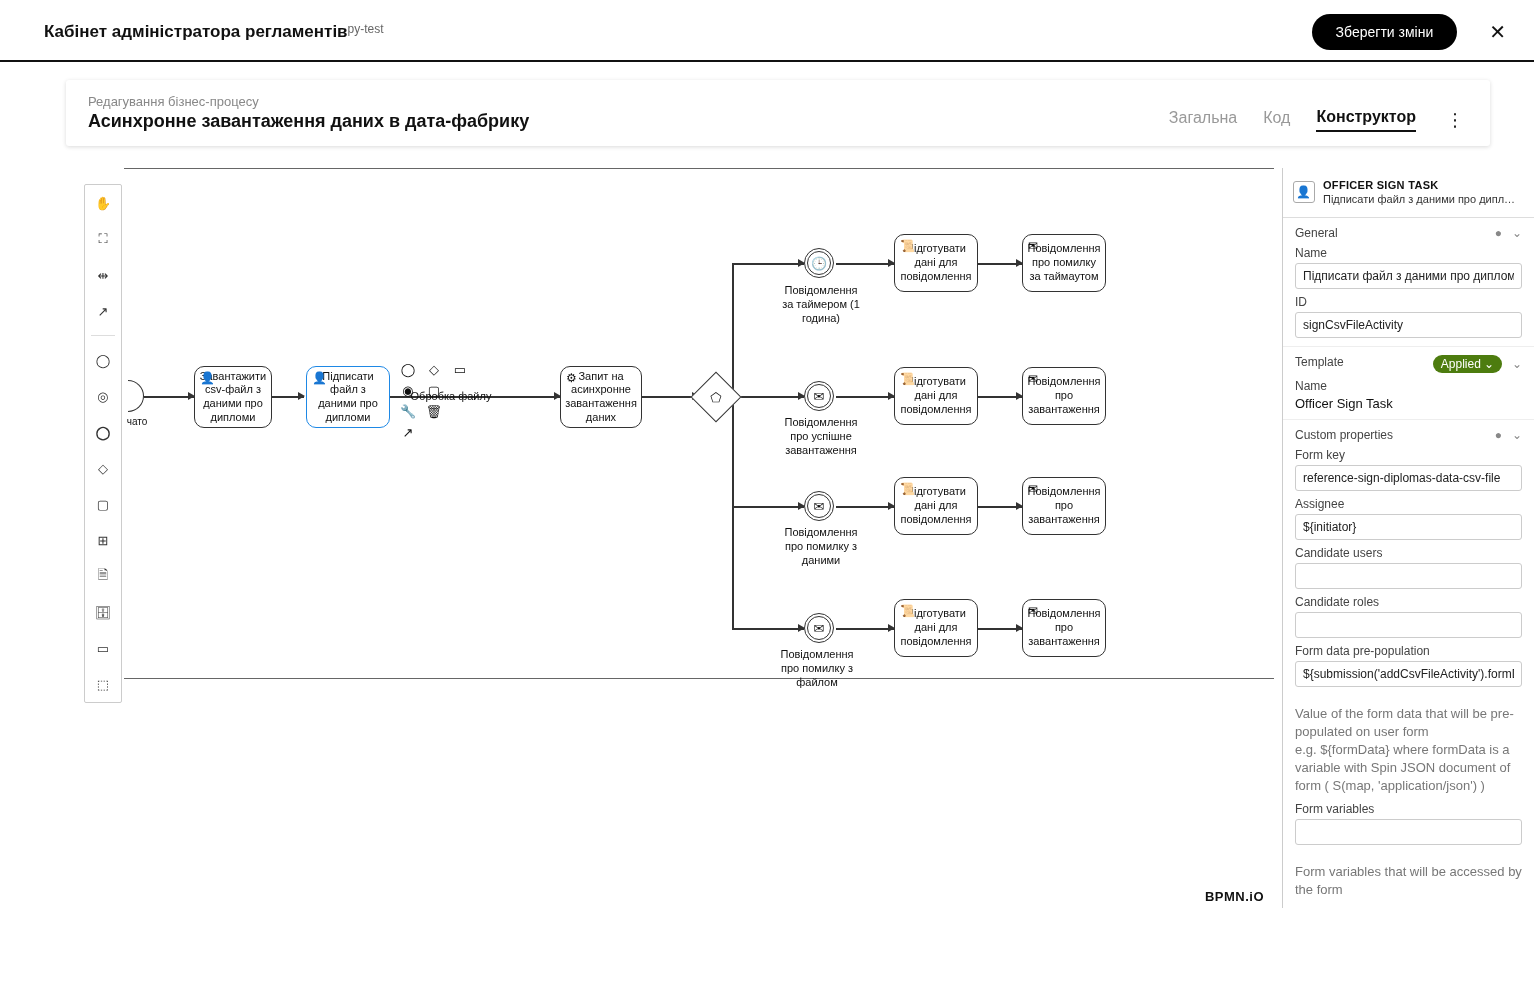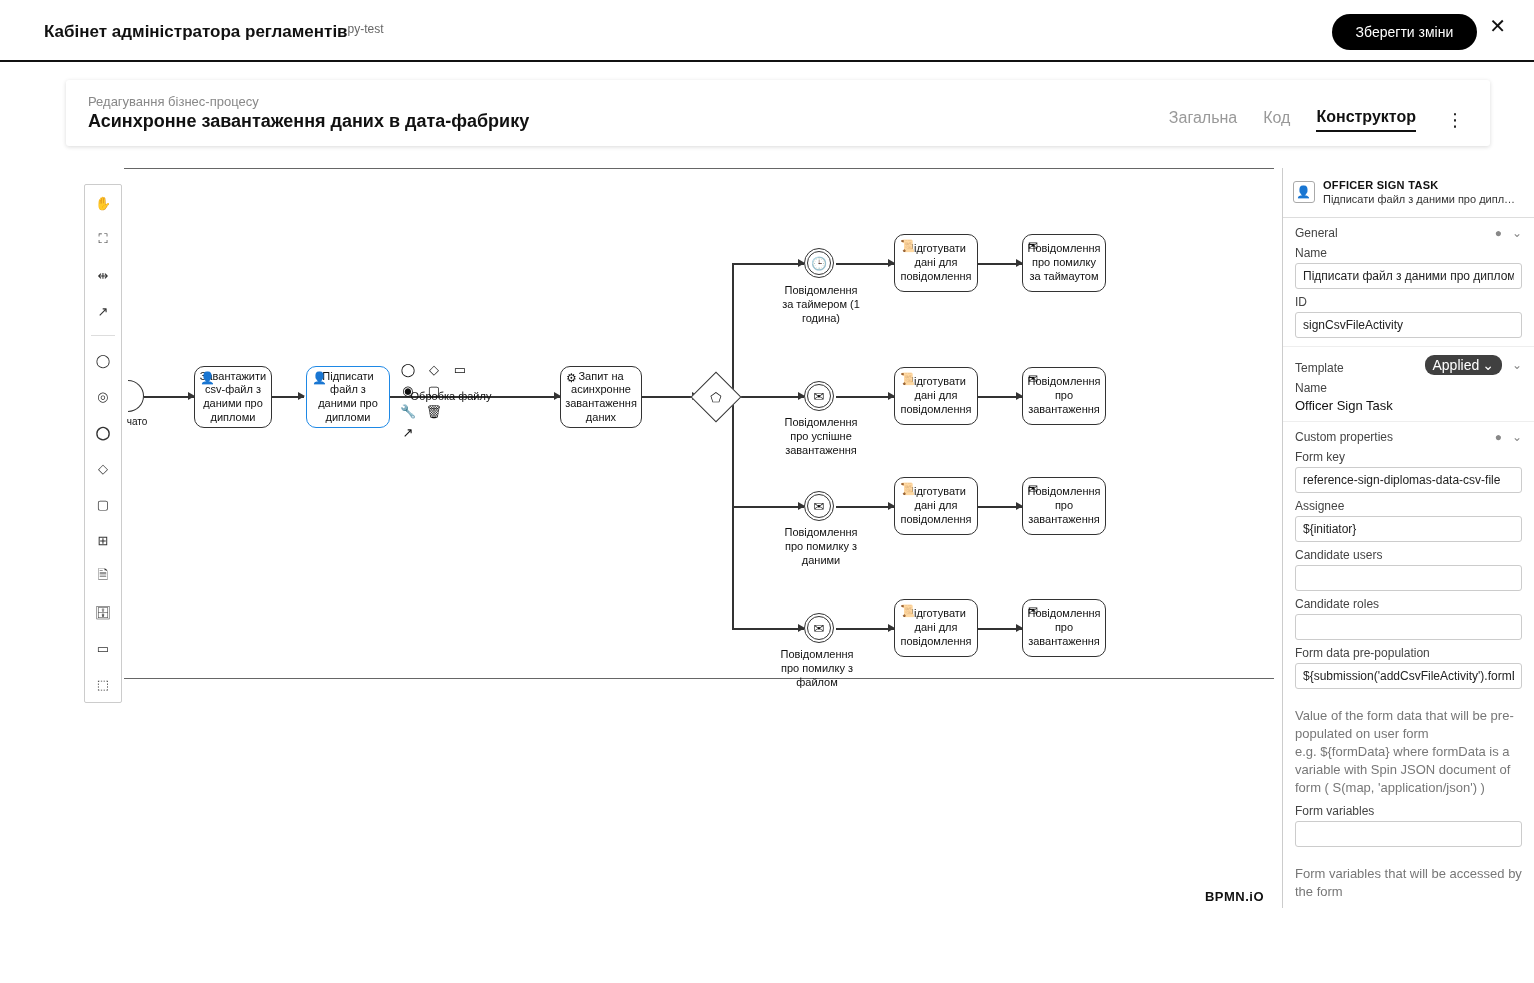--- a/index.html
+++ b/index.html
@@ -1,21 +1,21 @@
 <!DOCTYPE html>
 <html><head>
 <meta charset="utf-8">
 <style>
 *{box-sizing:border-box;margin:0;padding:0}
 body{font-family:-apple-system,BlinkMacSystemFont,"Segoe UI",Arial,sans-serif;font-size:13px;color:#111;background:#fff}
 .header{display:flex;justify-content:space-between;align-items:center;padding:14px 28px 10px 44px;border-bottom:2px solid #111}
 .header-left{display:flex;flex-direction:row}
 .header-title{font-size:17px;font-weight:700}
 .header-sub{font-size:12px;color:#666}
-.header-right{display:flex;align-items:flex-start;gap:12px}
+.header-right{display:flex;align-items:center;gap:32px}
 .save-btn{background:#000;color:#fff;border:none;border-radius:22px;padding:10px 24px;font-size:14px;font-weight:500;cursor:pointer}
 .close-x{font-size:20px;cursor:pointer}
 .subheader-container{padding:18px 44px 12px 66px}
 .subheader{display:flex;justify-content:space-between;align-items:flex-end;background:#fff;border-radius:3px;box-shadow:0 1px 4px rgba(0,0,0,.15);padding:14px 22px}
 .subheader-left{display:flex;flex-direction:column;gap:2px}
 .crumb{font-size:13px;color:#888}
 .process-title{font-size:18px;font-weight:600}
 .tabs{display:flex;align-items:center;gap:26px}
 .tab{font-size:16px;color:#999;cursor:pointer;padding-bottom:4px}
 .tab.active{color:#111;font-weight:600;border-bottom:2px solid #111}
@@ -39,25 +39,25 @@
 .arrow-r{position:absolute;width:0;height:0;border-top:4px solid transparent;border-bottom:4px solid transparent;border-left:7px solid #333}
 .ctx{position:absolute;display:grid;grid-template-columns:repeat(3,20px);gap:6px}
 .ctx span{font-size:13px;text-align:center;cursor:pointer}
 .panel{position:absolute;right:0;top:0;bottom:0;width:252px;border-left:1px solid #ccc;background:#fff;overflow-y:auto;font-size:12px}
 .panel-head{display:flex;align-items:center;gap:8px;border-bottom:1px solid #ddd;padding:10px}
 .panel-head-ico{width:22px;height:22px;border:1px solid #aaa;border-radius:3px;display:flex;align-items:center;justify-content:center;font-size:12px}
 .panel-head-txt{display:flex;flex-direction:column;line-height:1.3;overflow:hidden}
 .panel-head-t{font-weight:700;font-size:11px;letter-spacing:.3px}
 .panel-head-s{font-size:11px;color:#333;white-space:nowrap;overflow:hidden;text-overflow:ellipsis}
 .sect{border-bottom:1px solid #eee;padding:8px 12px}
-.sect-row{display:flex;justify-content:space-between;align-items:flex-end;color:#444;font-size:12px;margin-bottom:6px}
+.sect-row{display:flex;justify-content:space-between;align-items:flex-start;color:#444;font-size:12px;margin-bottom:6px}
 .sect-toggle{display:flex;gap:10px;align-items:center;color:#888}
 .fld-label{font-size:12px;color:#444;margin:6px 0 3px}
 .fld-input{width:100%;border:1px solid #ccc;border-radius:3px;padding:5px 7px;font-size:12px;color:#222;background:#fff}
-.badge{background:#404040;color:#fff;font-size:14px;padding:2px 8px;border-radius:9px;display:inline-flex;align-items:center;gap:3px}
+.badge{background:#4d7c0f;color:#fff;font-size:12px;padding:2px 8px;border-radius:9px;display:inline-flex;align-items:center;gap:3px}
 .hint{font-size:13px;color:#777;line-height:1.4;margin-top:18px}
 .bpmn-logo{position:absolute;right:270px;bottom:4px;font-size:13px;font-weight:700;letter-spacing:.5px}
 </style>
 </head>
 <body>
 
 <div class="header">
   <div class="header-left">
     <div class="header-title">Кабінет адміністратора регламентів</div>
     <div class="header-sub">py-test</div>

